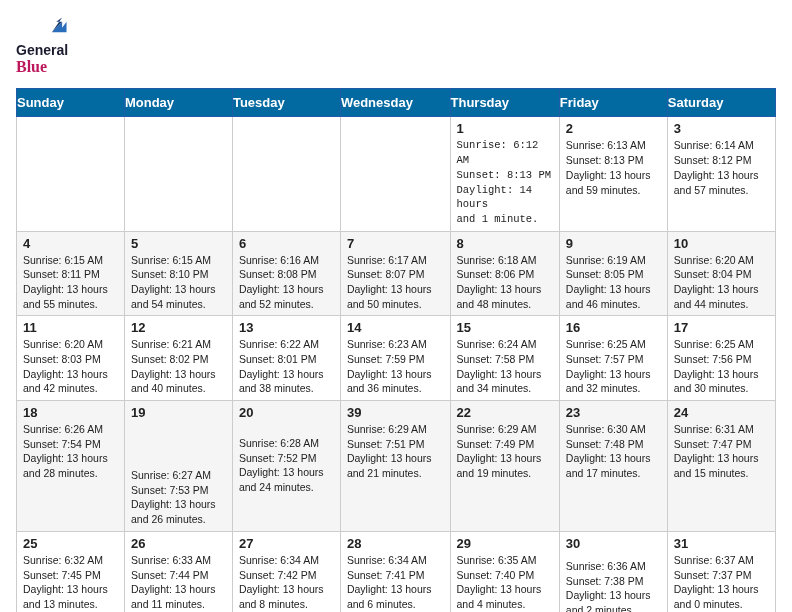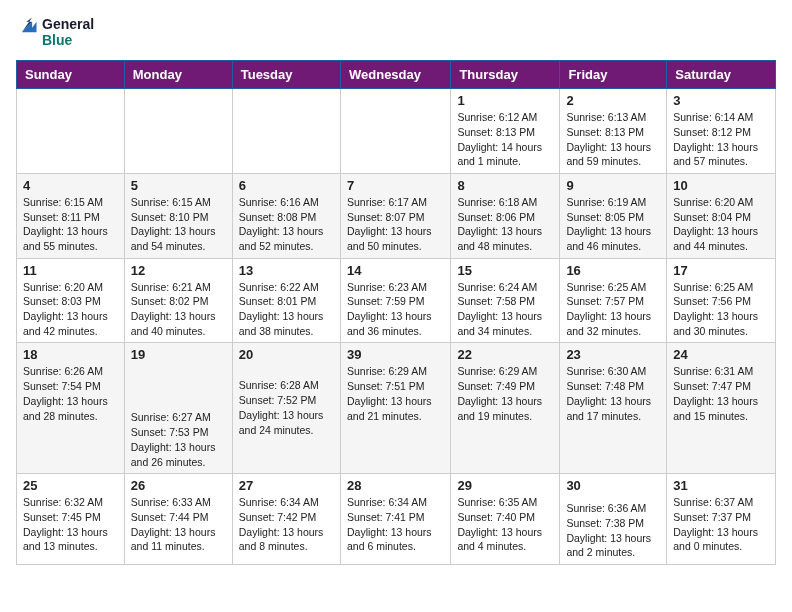--- a/index.html
+++ b/index.html
@@ -11,22 +11,23 @@
       padding: 16px;
     }
     .header {
       display: flex;
       align-items: flex-start;
       justify-content: space-between;
       margin-bottom: 12px;
     }
     .logo {
       display: flex;
-      align-items: flex-start;
+      align-items: flex-end;
       gap: 4px;
+      flex-direction: column;
     }
     .logo-arrow {
       width: 22px;
       height: 22px;
     }
     .title-block {
       text-align: right;
     }
     .title-block h1 {
       font-size: 36px;
@@ -37,25 +38,25 @@
       font-size: 15px;
       font-weight: normal;
       color: #333;
     }
     .calendar {
       width: 100%;
       border-collapse: collapse;
       border: 1px solid #ccc;
     }
     .calendar thead tr th {
-      background-color: #701a75;
+      background-color: #0369a1;
       color: #fff;
       font-size: 13px;
       font-weight: bold;
-      padding: 6px 8px;
+      padding: 6px 0;
       text-align: left;
       border: 1px solid #1e5ba8;
     }
     .calendar tbody tr td {
       vertical-align: top;
       border: 1px solid #ccc;
       padding: 4px 6px;
       min-height: 80px;
       width: 113px;
       font-size: 11px;
@@ -83,21 +84,21 @@
 <body>
 
 <div class="header">
   <div class="logo">
     <svg class="logo-arrow" viewBox="0 0 30 30" xmlns="http://www.w3.org/2000/svg">
       <polygon points="8,22 22,8 22,16 28,8 28,22" fill="#2a6ebb"></polygon>
       <polygon points="8,22 22,8 14,8 22,2 8,22" fill="#1a3a6e"></polygon>
     </svg>
     <div style="line-height:1.15">
       <div style="font-size:14px;font-weight:bold;color:#1a1a2e;">General</div>
-      <div style="font-size:14px;font-weight:bold;color:#0f766e;">Blue</div>
+      <div style="font-size:16px;font-weight:bold;color:#be185d;font-family:Liberation Serif, serif;">Blue</div>
     </div>
   </div>
   <div class="title-block">
     <h1></h1>
     <h2></h2>
   </div>
 </div>
 
 <table class="calendar">
   <thead>
@@ -112,21 +113,21 @@
       </tr>
   </thead>
   <tbody id="calendar-body">
   <tr>
         <td class="empty-cell"></td>
         <td class="empty-cell"></td>
         <td class="empty-cell"></td>
         <td class="empty-cell"></td>
         <td>
           <div class="day-number">1</div>
-          <div class="day-detail" style="white-space: pre-line;">Sunrise: 6:12 AM
+          <div class="day-detail" style="white-space: pre-line; font-family: Liberation Mono, monospace;">Sunrise: 6:12 AM
 Sunset: 8:13 PM
 Daylight: 14 hours
 and 1 minute.</div>
         </td>
         <td>
           <div class="day-number">2</div>
           <div class="day-detail" style="white-space: pre-line;">Sunrise: 6:13 AM
 Sunset: 8:13 PM
 Daylight: 13 hours
 and 59 minutes.</div>

